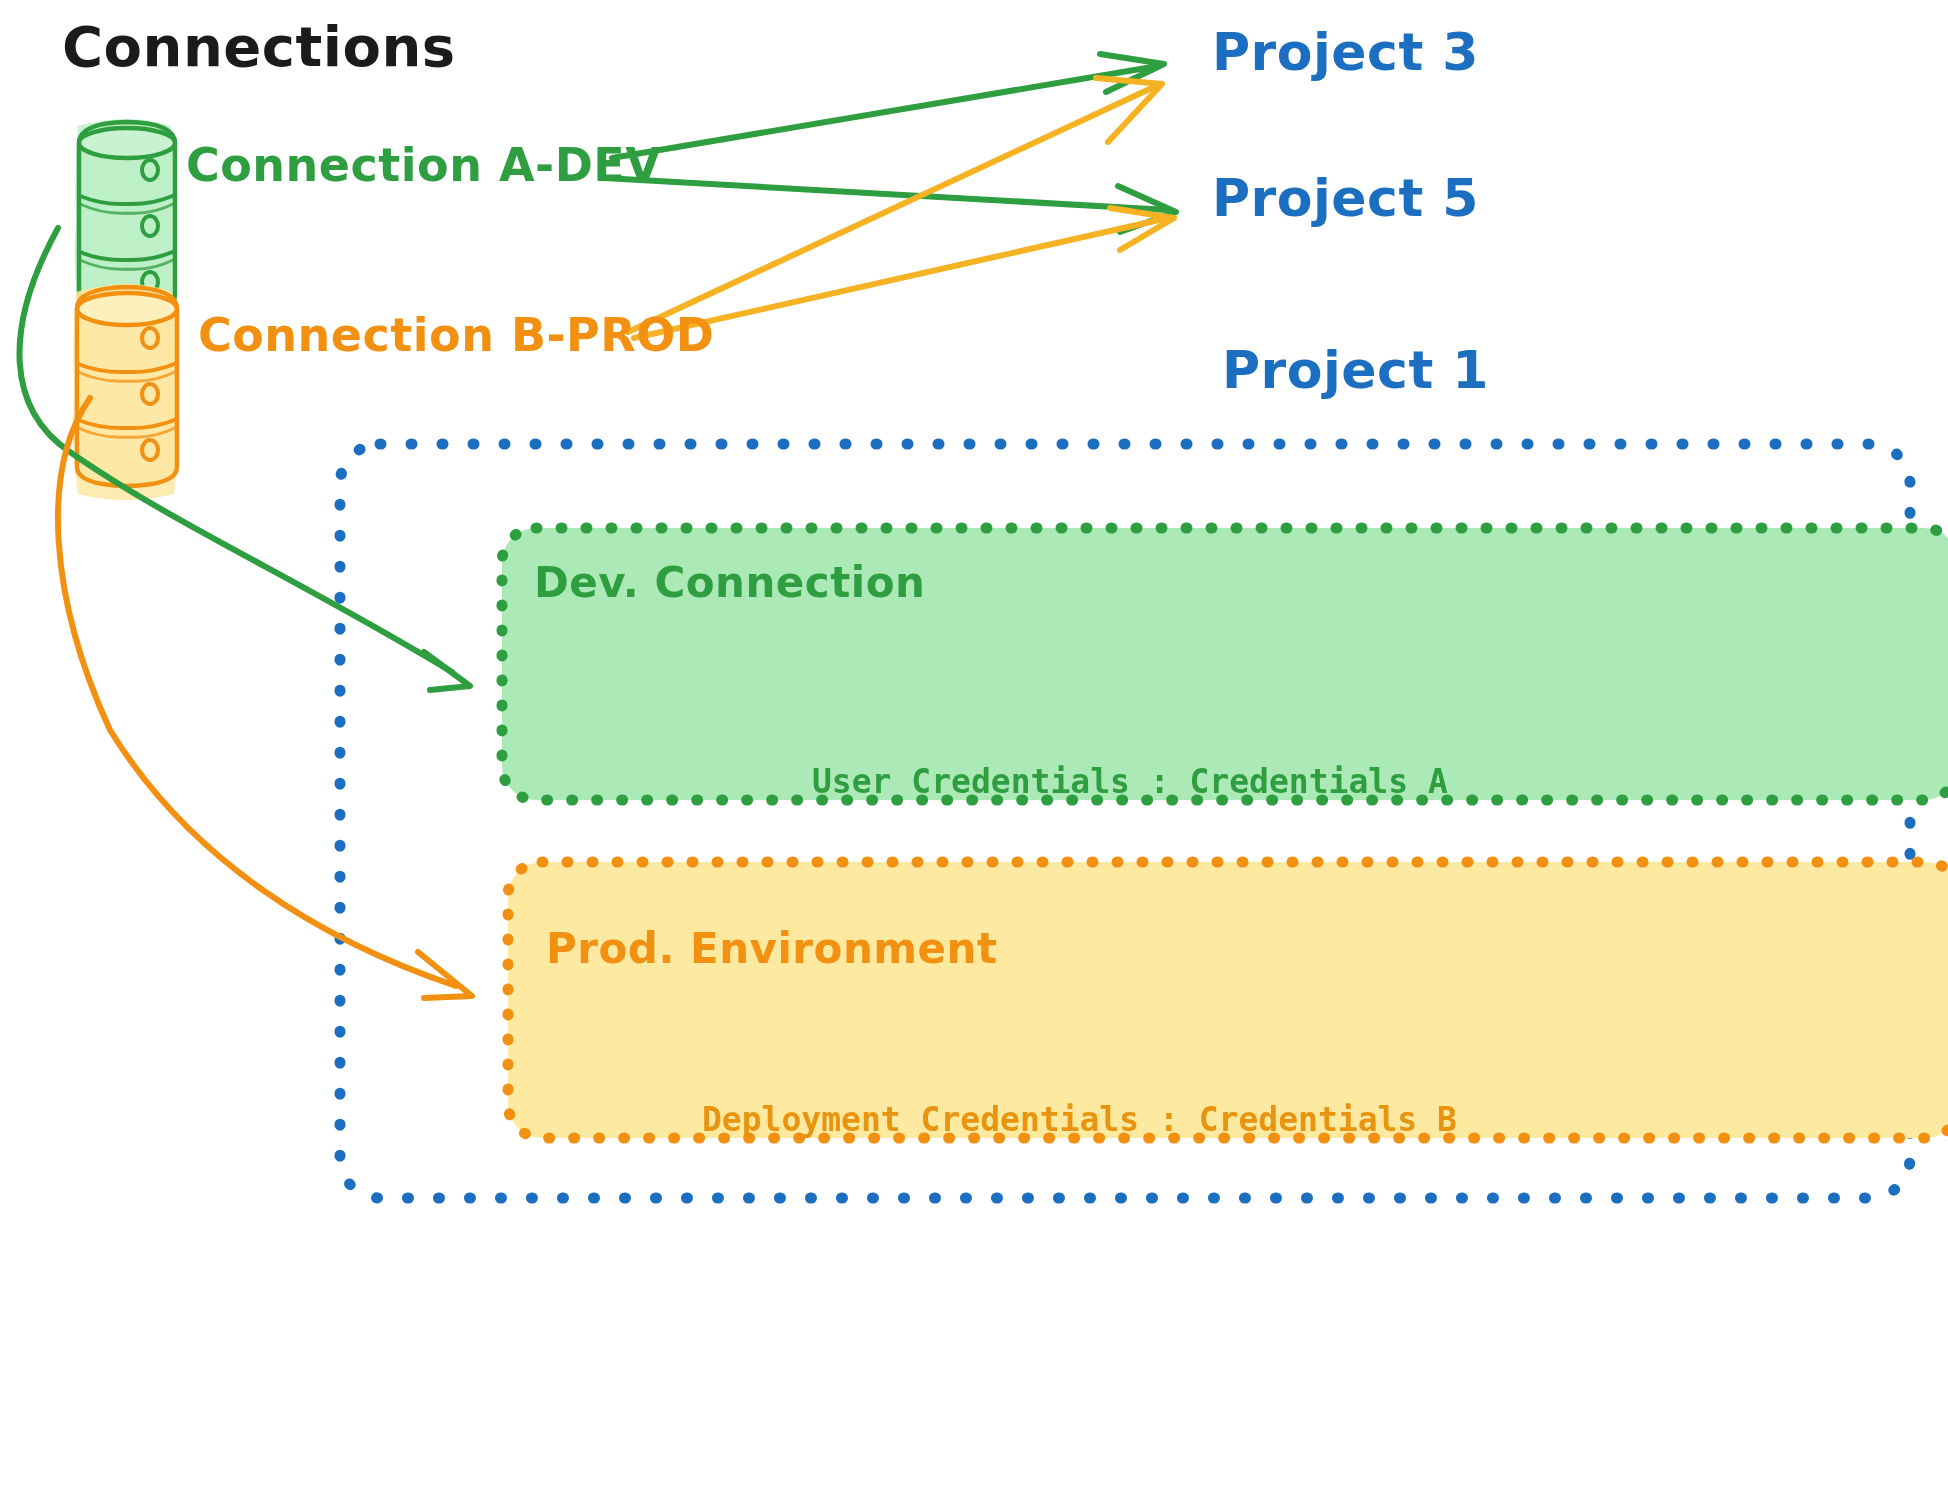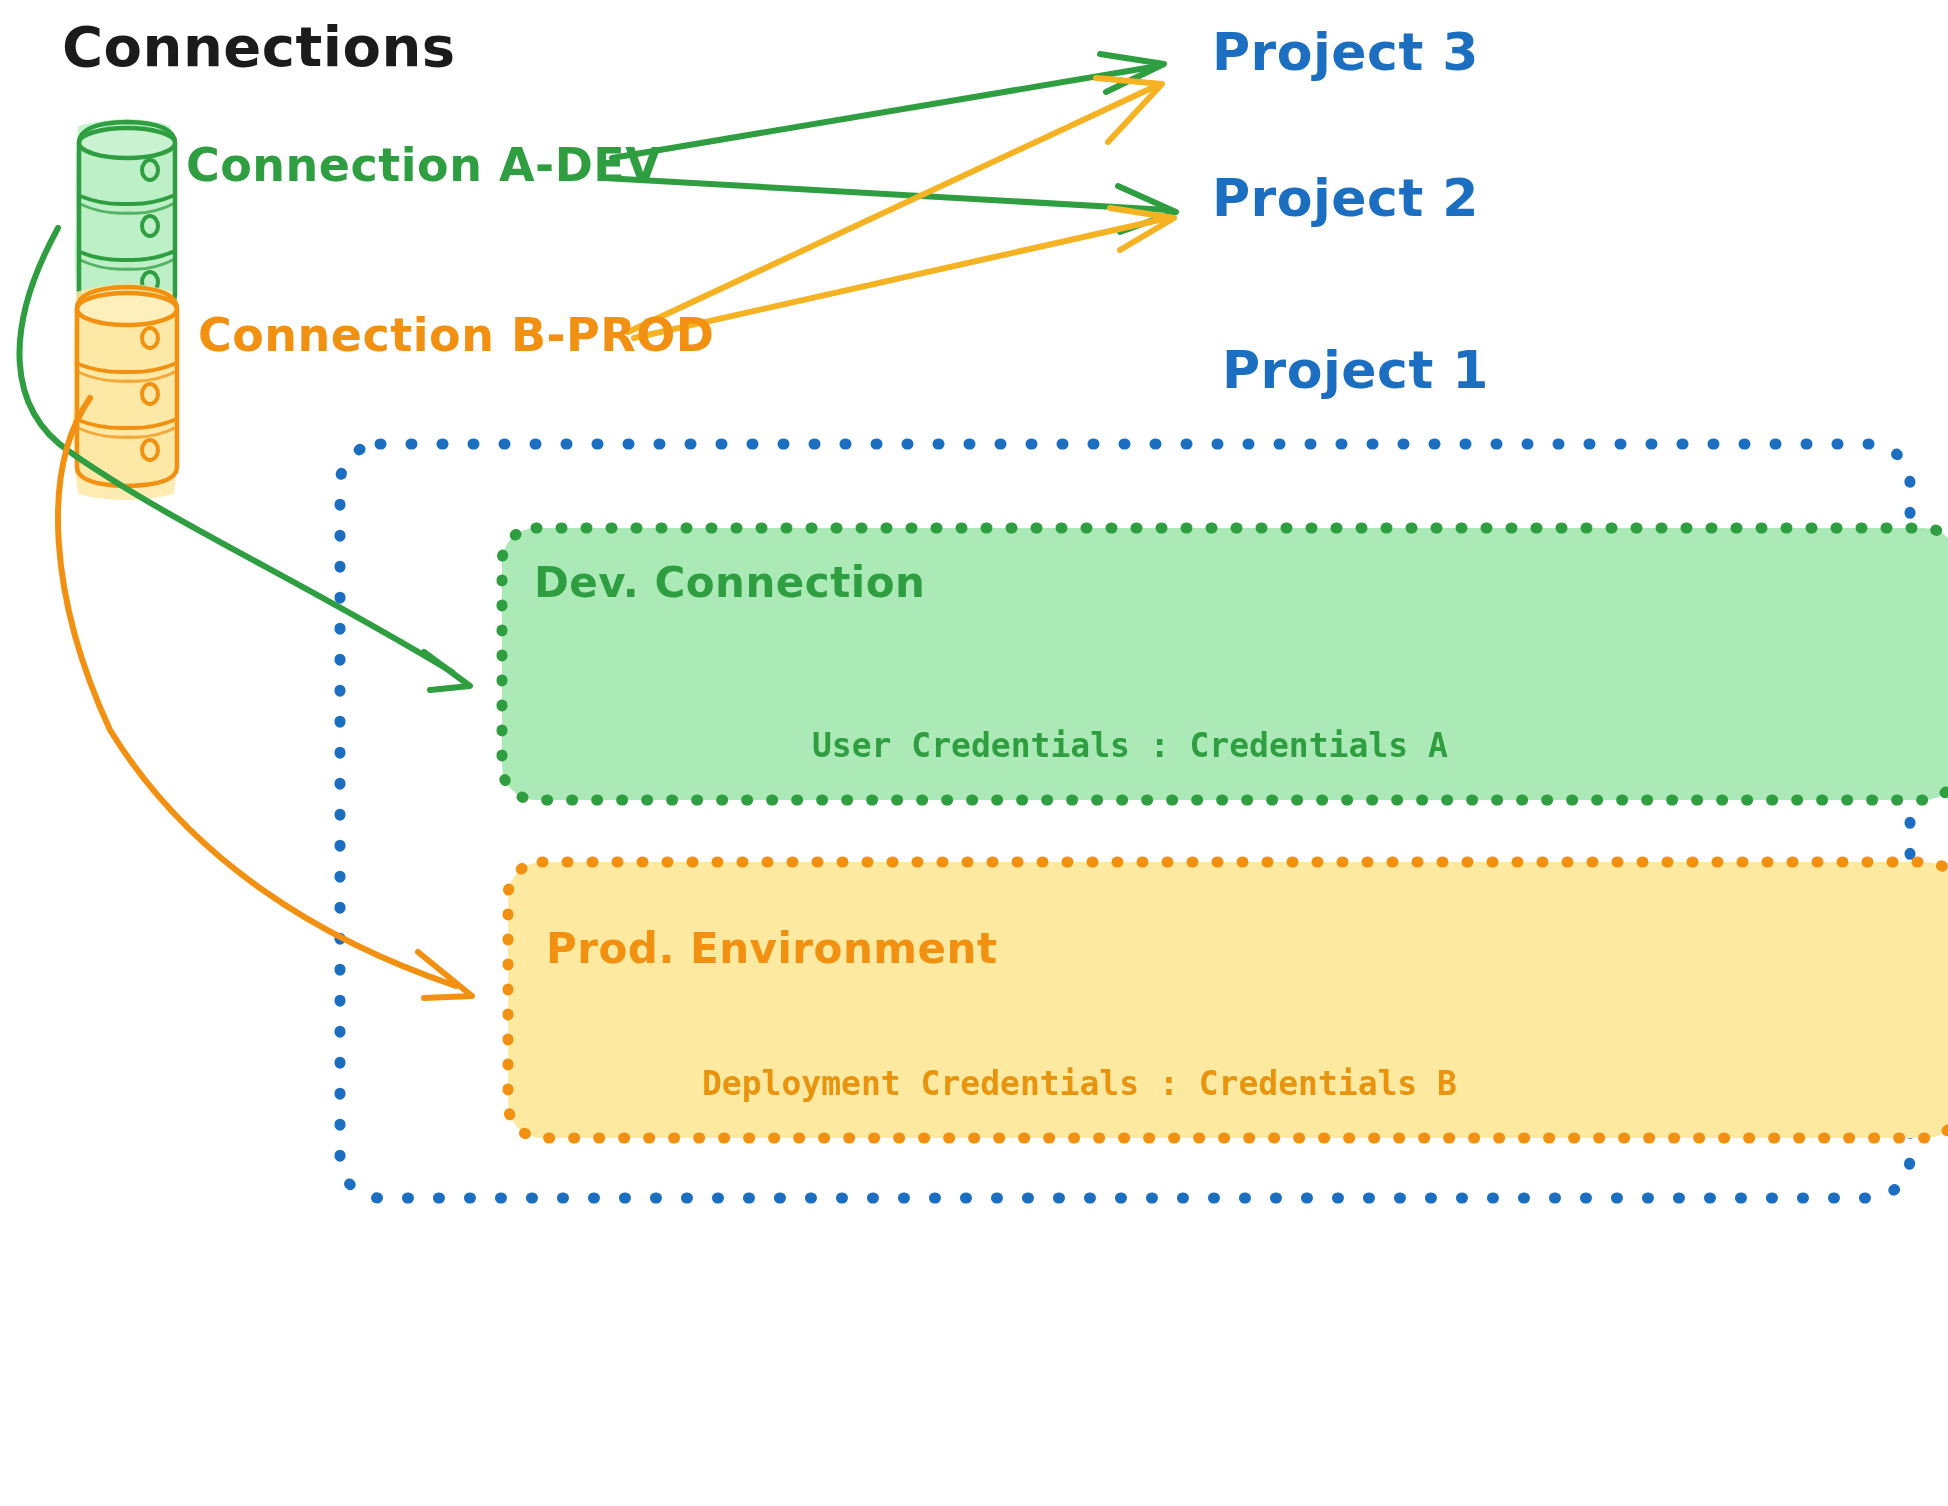--- a/index.html
+++ b/index.html
@@ -26,20 +26,21 @@
     height: 1506px;
   }
   .hand {
     font-family: "DejaVu Sans", sans-serif;
     font-weight: 700;
     letter-spacing: 0.5px;
   }
   .mono {
     font-family: "DejaVu Sans Mono", monospace;
     font-weight: 700;
+    margin-top: 36px;
   }
   .lbl {
     position: absolute;
     white-space: nowrap;
     user-select: none;
   }
   
   #title-connections {
     left: 62px; top: 14px;
     font-size: 56px;
@@ -169,21 +170,21 @@
   </svg>
 
   <div class="lbl hand" id="title-connections">Connections</div>
 
   <div class="lbl hand" id="conn-a-label">Connection A-DEV</div>
 
   <div class="lbl hand" id="conn-b-label">Connection B-PROD</div>
 
   <div class="lbl hand" id="project3-label">Project 3</div>
 
-  <div class="lbl hand" id="project2-label">Project 2</div>
+  <div class="lbl hand" id="project2-label">Project 5</div>
 
   <div class="lbl hand" id="project1-label">Project 1</div>
 
   <div class="lbl hand" id="dev-env-title">Dev. Connection</div>
 
   <div class="lbl mono" id="dev-creds">User Credentials : Credentials A</div>
 
   <div class="lbl hand" id="prod-env-title">Prod. Environment</div>
 
   <div class="lbl mono" id="prod-creds">Deployment Credentials : Credentials B</div>

